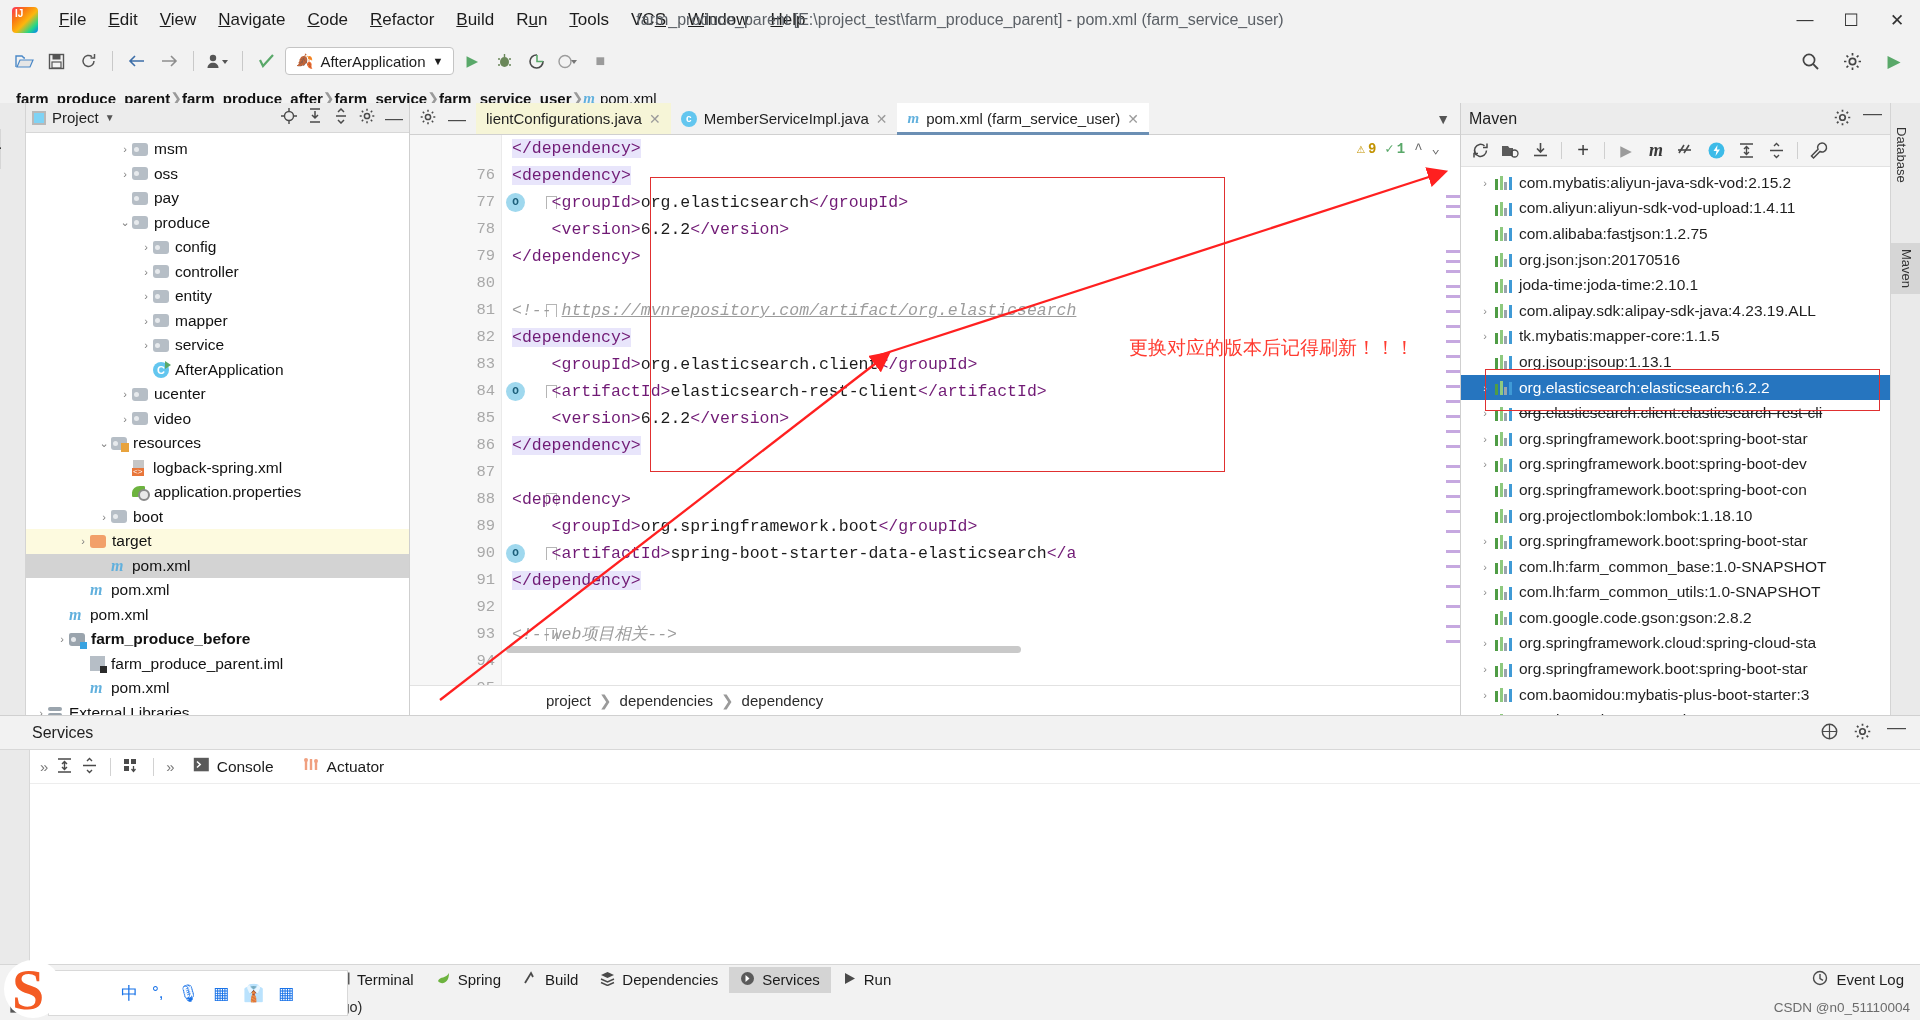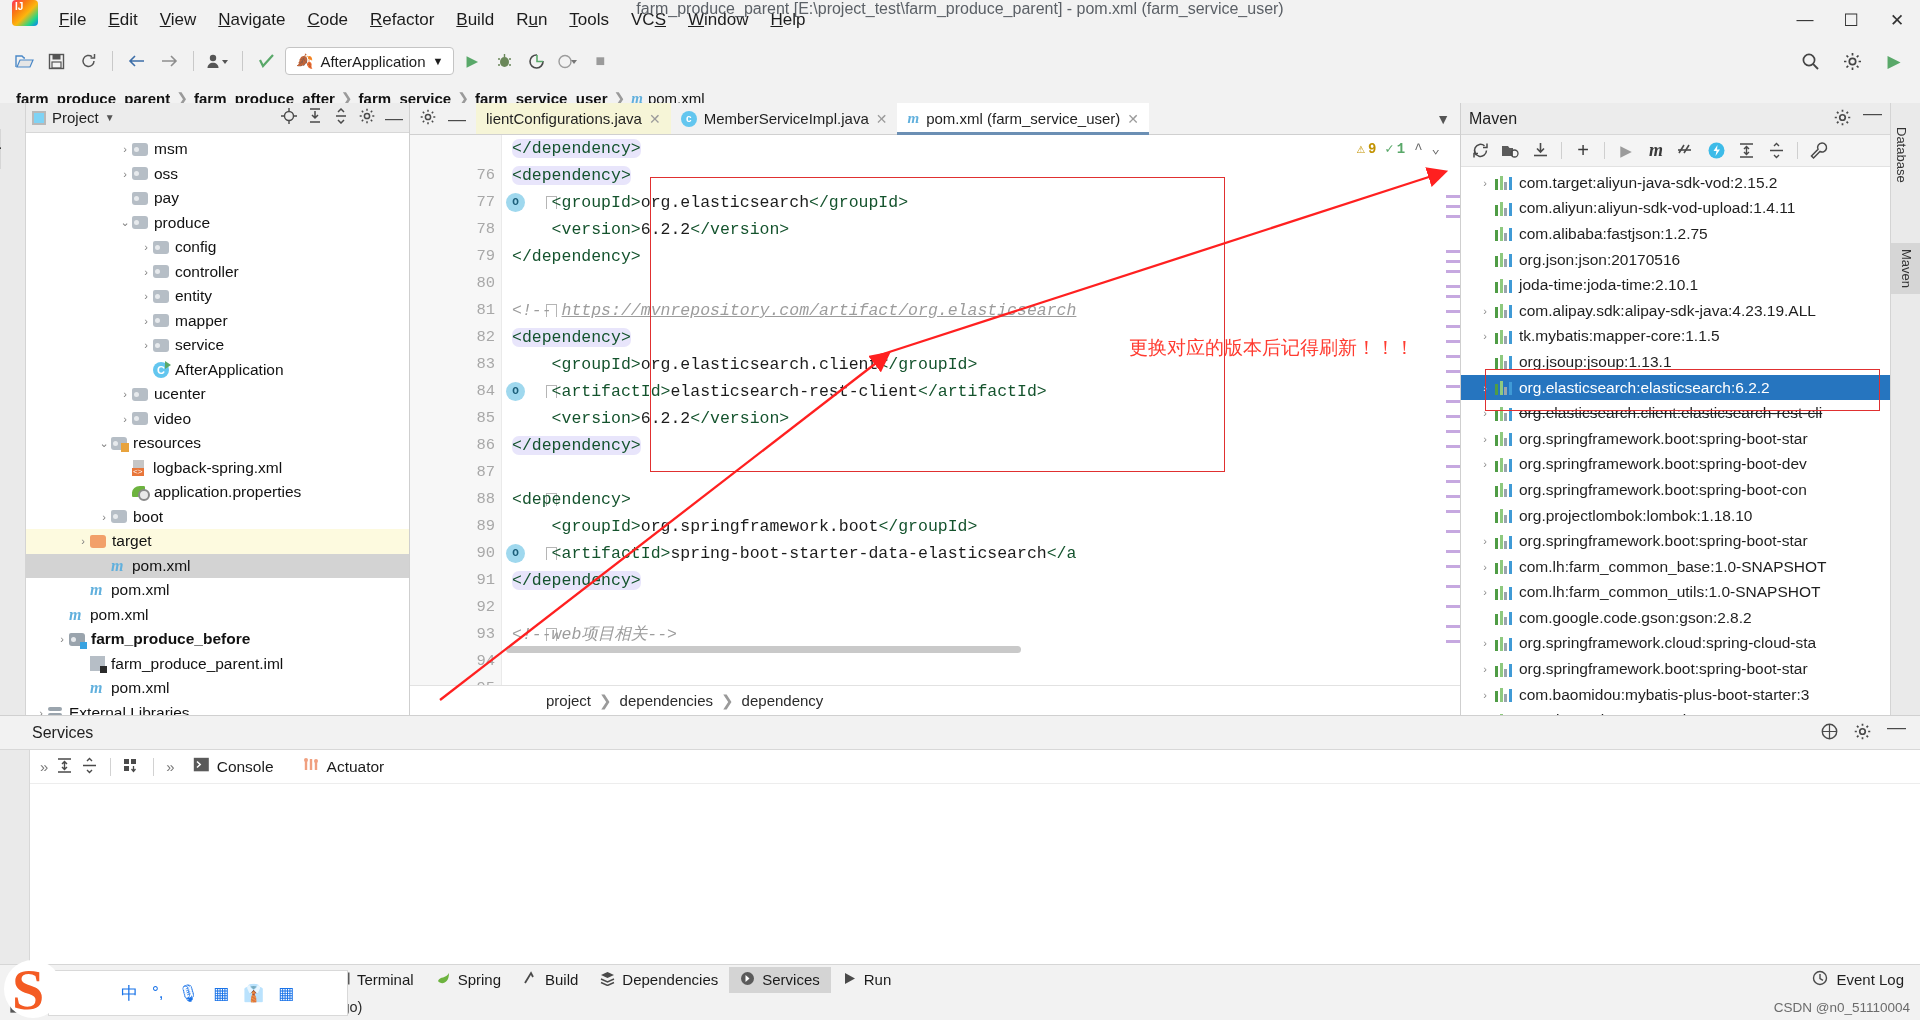--- a/index.html
+++ b/index.html
@@ -7,21 +7,21 @@
   body {
     font-family: "Liberation Sans", sans-serif;
     font-size: 16px;
     background:#f2f2f2;
     color:#1f1f1f;
     -webkit-font-smoothing: antialiased;
   }
   .app { position:relative; width:1920px; height:1020px; background:#f2f2f2; }
 
   
-  .titlebar { height:40px; display:flex; background:#f2f2f2; position:relative; }
+  .titlebar { height:40px; display:flex; align-items:center; background:#f2f2f2; position:relative; }
   .ij-logo { width:26px; height:26px; margin:0 10px 0 12px; border-radius:4px;
     background:linear-gradient(135deg,#fe315d 0%,#f97a12 30%,#fdb60d 55%,#21d789 80%,#087cfa 100%);
     position:relative; }
   .ij-logo::after{ content:"IJ"; position:absolute; left:3px; top:1px; font-size:10px; font-weight:bold; color:#fff; }
   .menubar { display:flex; align-items:center; gap:0px; }
   .menu-item { padding:4px 11px; font-size:17px; color:#1c1c1c; cursor:default; }
   .menu-item u { text-decoration:underline; }
   .win-title { position:absolute; left:50%; transform:translateX(-50%); font-size:16px; color:#5b6066; white-space:nowrap; }
   .wincontrols { position:absolute; right:0; top:0; height:40px; display:flex; }
   .wc { width:46px; height:40px; display:flex; align-items:center; justify-content:center; font-size:17px; color:#333; }
@@ -29,21 +29,21 @@
   
   .toolbar { height:42px; display:flex; align-items:center; padding-left:10px; gap:4px; background:#f2f2f2; position:relative;}
   .tb-ico { width:28px; height:28px; display:flex; align-items:center; justify-content:center; font-size:16px; color:#4a4a4a; border-radius:3px;}
   .tb-sep { width:1px; height:20px; background:#c9c9c9; margin:0 6px; }
   .runcfg { display:flex; align-items:center; gap:7px; height:28px; padding:0 10px; background:#fff;
             border:1px solid #c4c4c4; border-radius:4px; font-size:15px; color:#1d1d1d; }
   .runcfg .leaf { color:#5e9f4c; font-size:14px; }
   .toolbar-right { position:absolute; right:12px; display:flex; align-items:center; gap:14px; }
 
   
-  .navbar { height:32px; display:flex; align-items:center; padding-left:16px; gap:6px; font-size:15px; background:#f2f2f2; }
+  .navbar { height:32px; display:flex; align-items:center; padding-left:16px; font-size:15px; background:#f2f2f2; }
   .nb-crumb { font-weight:bold; color:#111; }
   .nb-sep { color:#9a9a9a; font-size:14px; }
   .nb-last { font-weight:normal; color:#111; display:flex; align-items:center; gap:5px;}
   .m-ico { color:#61b0dd; font-weight:bold; font-style:italic; font-family:"Liberation Serif",serif; }
 
   
   .main { position:absolute; left:0; top:103px; right:0; bottom:305px; display:flex; }
 
   
   .leftstrip { width:26px; background:#eaeaea; border-right:1px solid #d4d4d4; position:relative; }
@@ -114,21 +114,21 @@
   .gline { height:27px; line-height:27px; text-align:right; padding-right:6px; color:#a8a8a8; font-size:15.5px;
            position:relative;}
   .gmark{ position:absolute; right:-24px; top:4px; width:19px; height:19px; border-radius:50%; background:#9fd8ee;
           color:#1b5e79; font-size:11px; display:flex;align-items:center;justify-content:center; font-weight:bold;}
   .gfold{ position:absolute; right:-56px; top:7px; width:11px; height:13px; border:1px solid #b5b5b5;
           border-bottom:none; }
   .gfold::after{content:"";position:absolute;left:-1px;bottom:-6px;border-left:6px solid transparent;
     border-right:6px solid transparent;border-top:6px solid #fff; }
   .codewrap { flex:1; position:relative; overflow:hidden; }
   .cline { height:27px; line-height:27px; white-space:pre; padding-left:10px; }
-  .tag { color:#14532d;border-radius:7px; }
+  .tag { color:#701a75; }
   .txt { color:#1c1c1c; }
   .cmt { color:#9c9c9c; font-style:italic; }
   .url { color:#9c9c9c; font-style:italic; text-decoration:underline; }
   .hlsel { background:#e8e5fb; }
 
   .redbox { position:absolute; border:1.4px solid #e03030; pointer-events:none; }
   .annot { position:absolute; color:#ff3b30; font-size:19px; white-space:nowrap;
            font-family:"Liberation Sans", sans-serif; }
 
   
@@ -726,21 +726,21 @@
       </div>
       <div class="mvtree" id="maven-tree">
           <div class="mrow">
       <span class="marrow">›</span>
       <span class="bars">
               <i></i>
               <i></i>
               <i></i>
               <i></i>
             </span>
-      <span class="mlabel">com.target:aliyun-java-sdk-vod:2.15.2</span>
+      <span class="mlabel">com.mybatis:aliyun-java-sdk-vod:2.15.2</span>
     </div>
           <div class="mrow">
       <span class="marrow"></span>
       <span class="bars">
               <i></i>
               <i></i>
               <i></i>
               <i></i>
             </span>
       <span class="mlabel">com.aliyun:aliyun-sdk-vod-upload:1.4.11</span>

